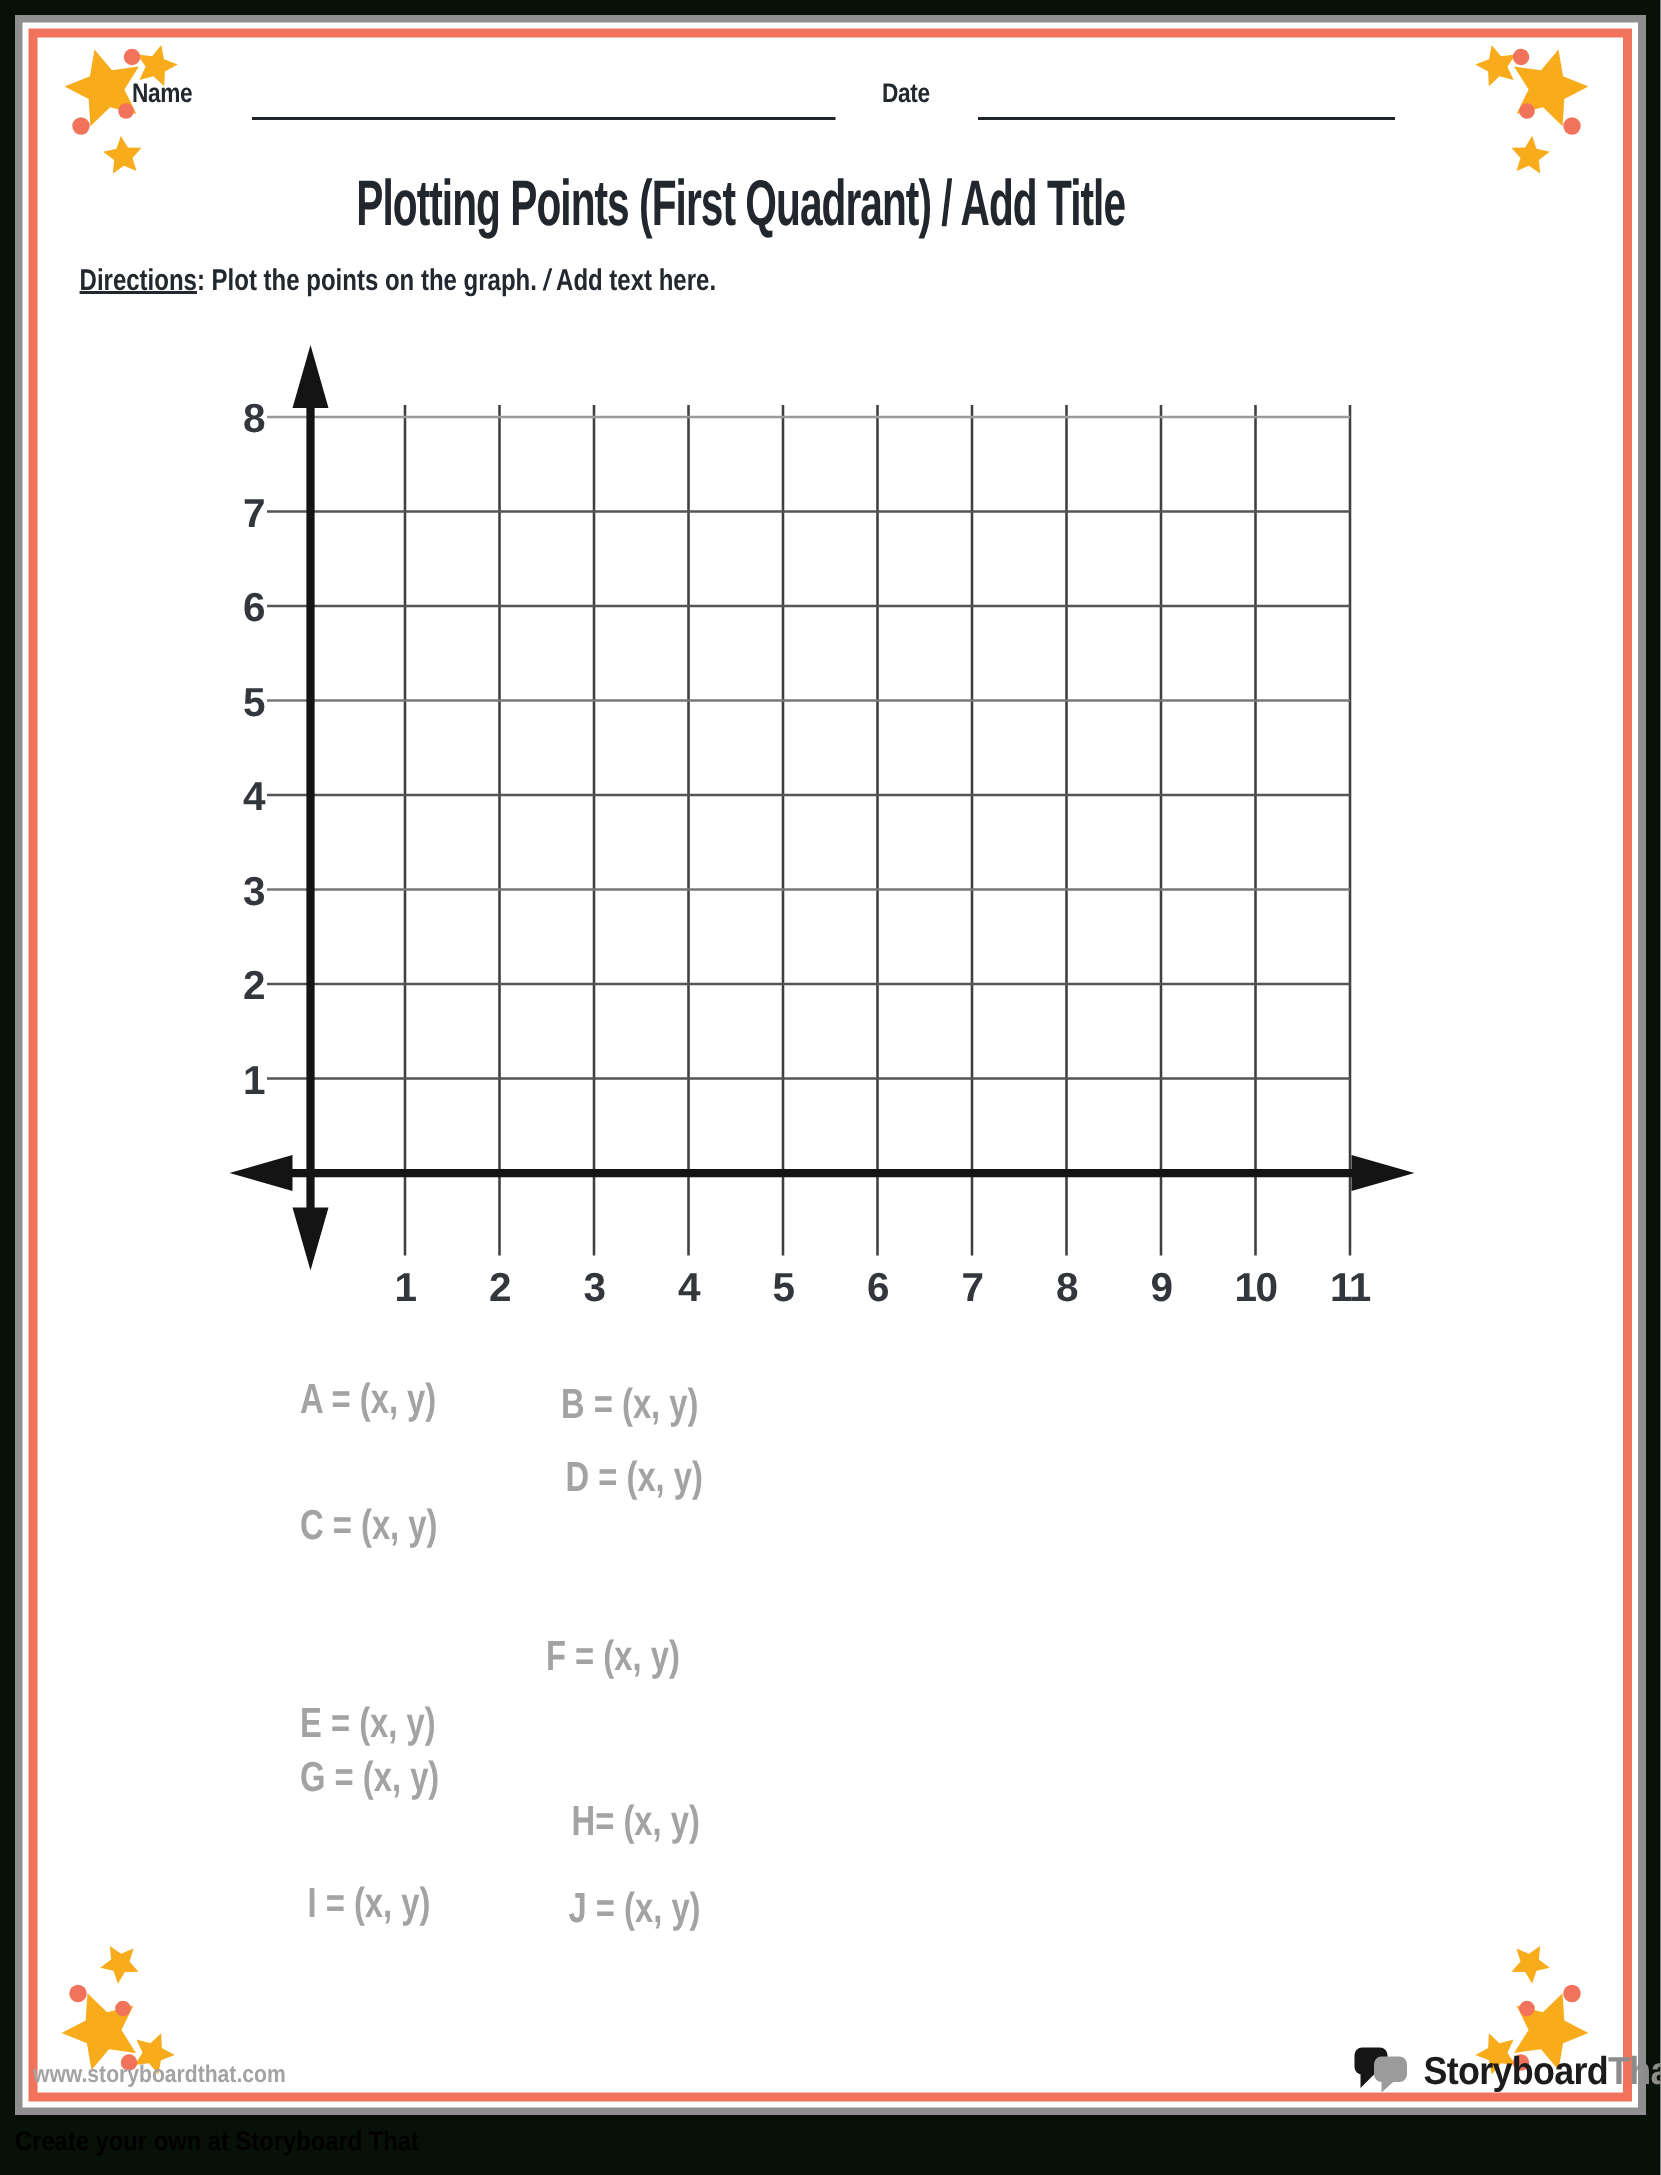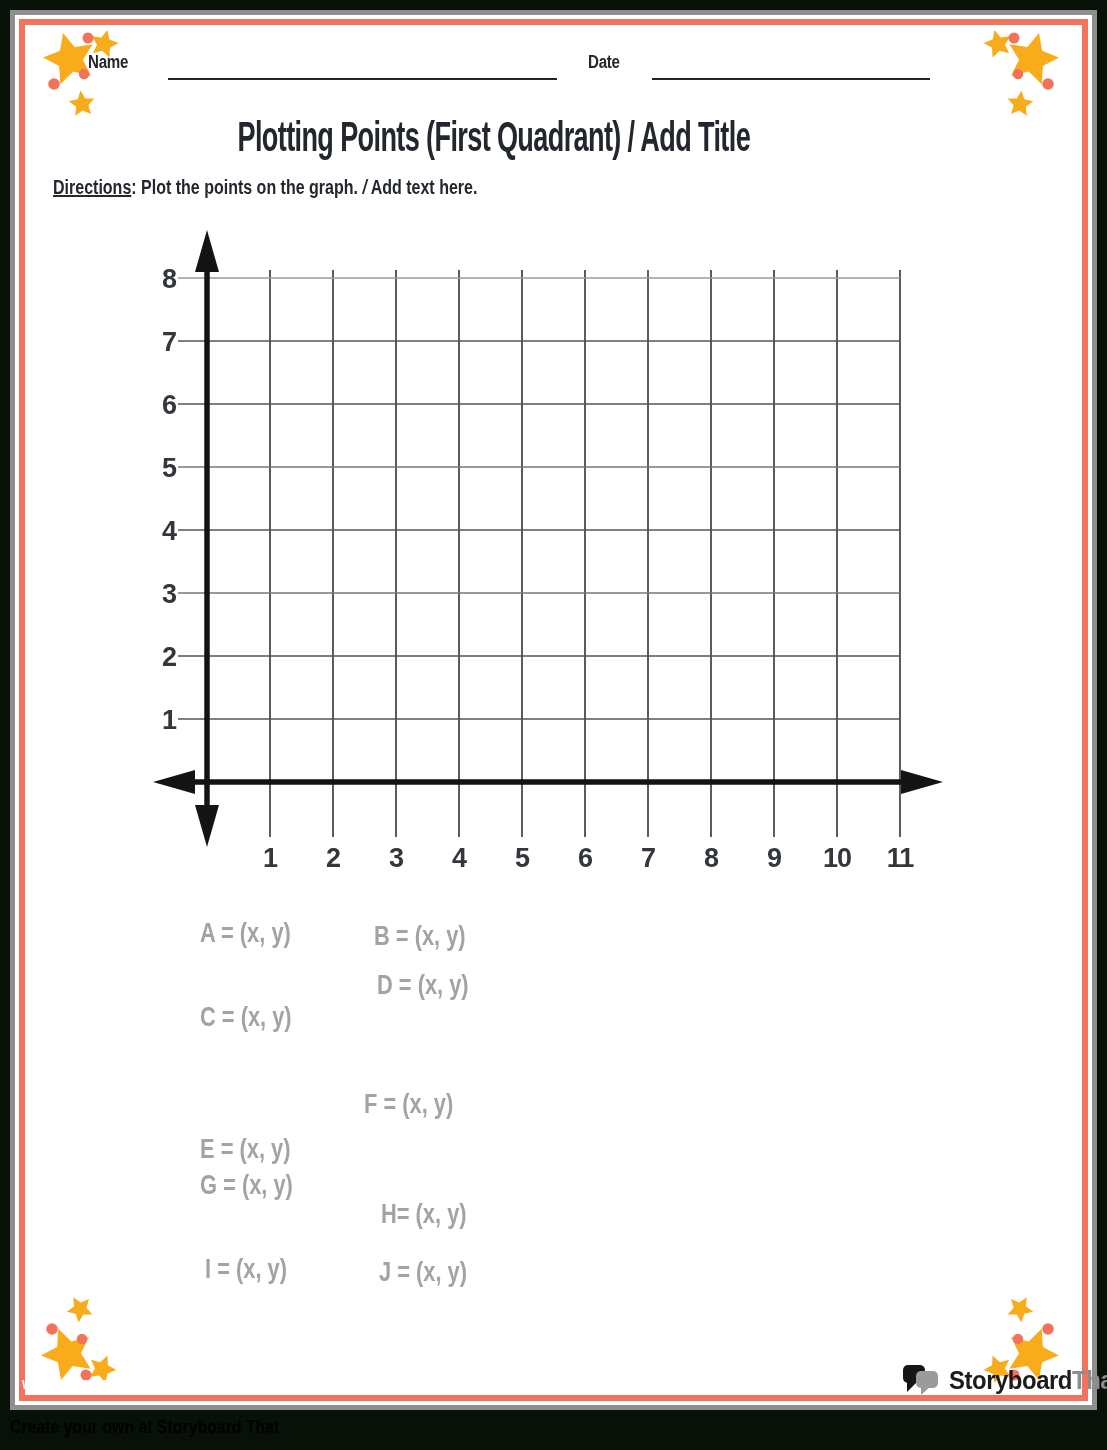--- a/index.html
+++ b/index.html
@@ -53,21 +53,21 @@
   svg text{font-family:"Liberation Sans",sans-serif;}
   .tick{font-size:27px;font-weight:bold;fill:#33373c;letter-spacing:-1px;}
 
   
   .pt{
     font-size:28px;font-weight:bold;color:#a3a3a3;line-height:30px;
   }
 
   
   .url{
-    left:22px;top:1375px;font-size:16px;font-weight:bold;color:#ffffff;z-index:6;
+    left:22px;top:1375px;font-size:16px;font-weight:bold;color:#a3a3a3;z-index:6;
   }
   .logo{
     left:902px;top:1363px;z-index:6;display:flex;align-items:center;gap:7px;
   }
   .logo-text{font-size:26px;font-weight:bold;letter-spacing:-.5px;transform:scaleX(.92);transform-origin:0 50%;white-space:nowrap;}
   .logo-text .lt1{color:#1c1c1c;}
   .logo-text .lt2{color:#8c8c8c;}
   .tagline{
     left:10px;top:1417px;font-size:18px;font-weight:bold;color:#000000;z-index:2;
   }

